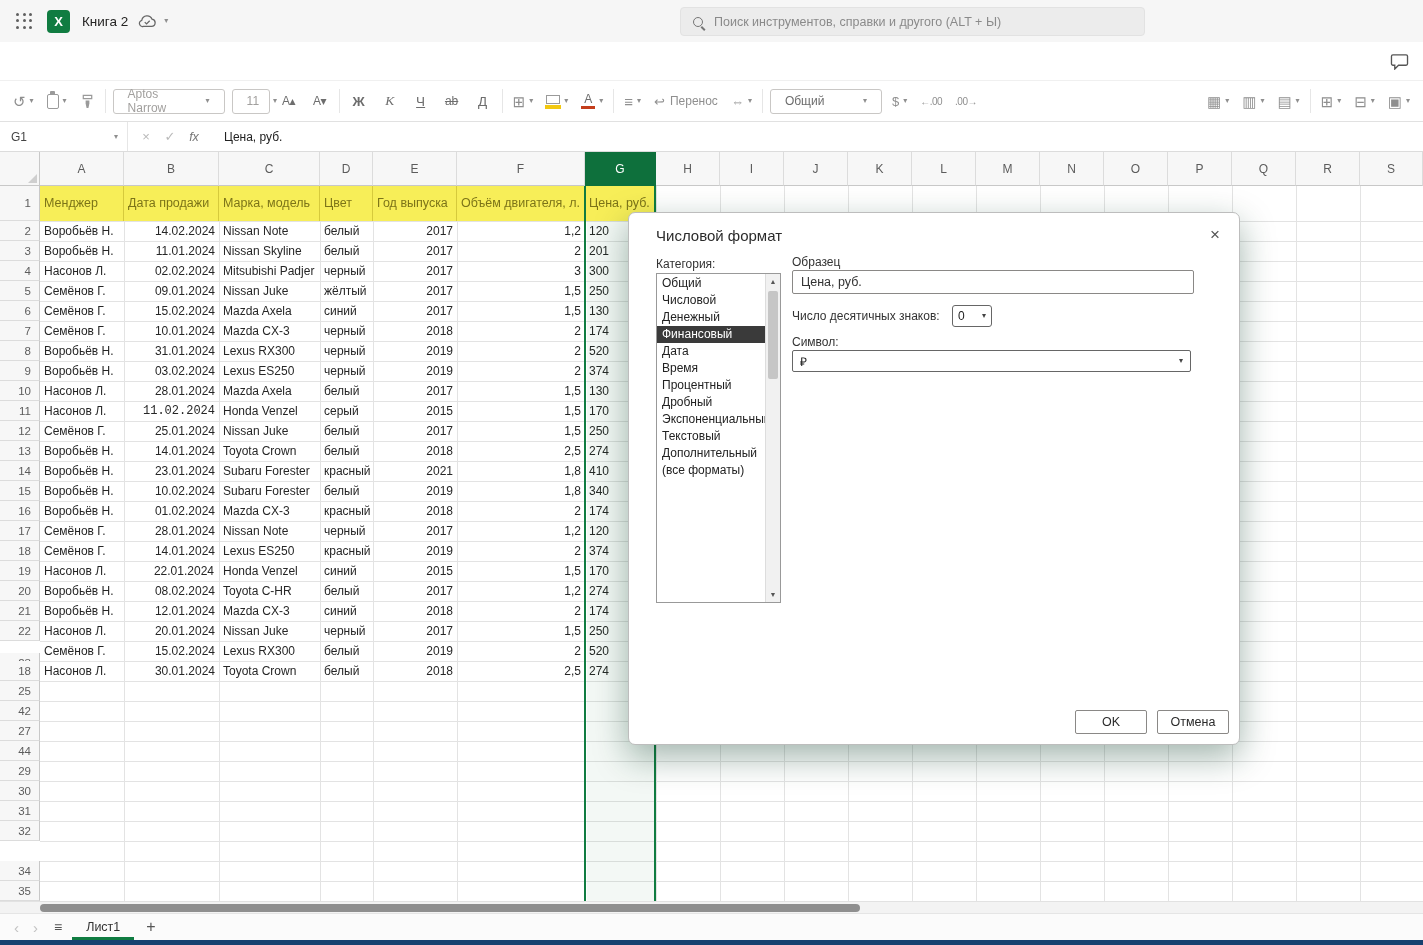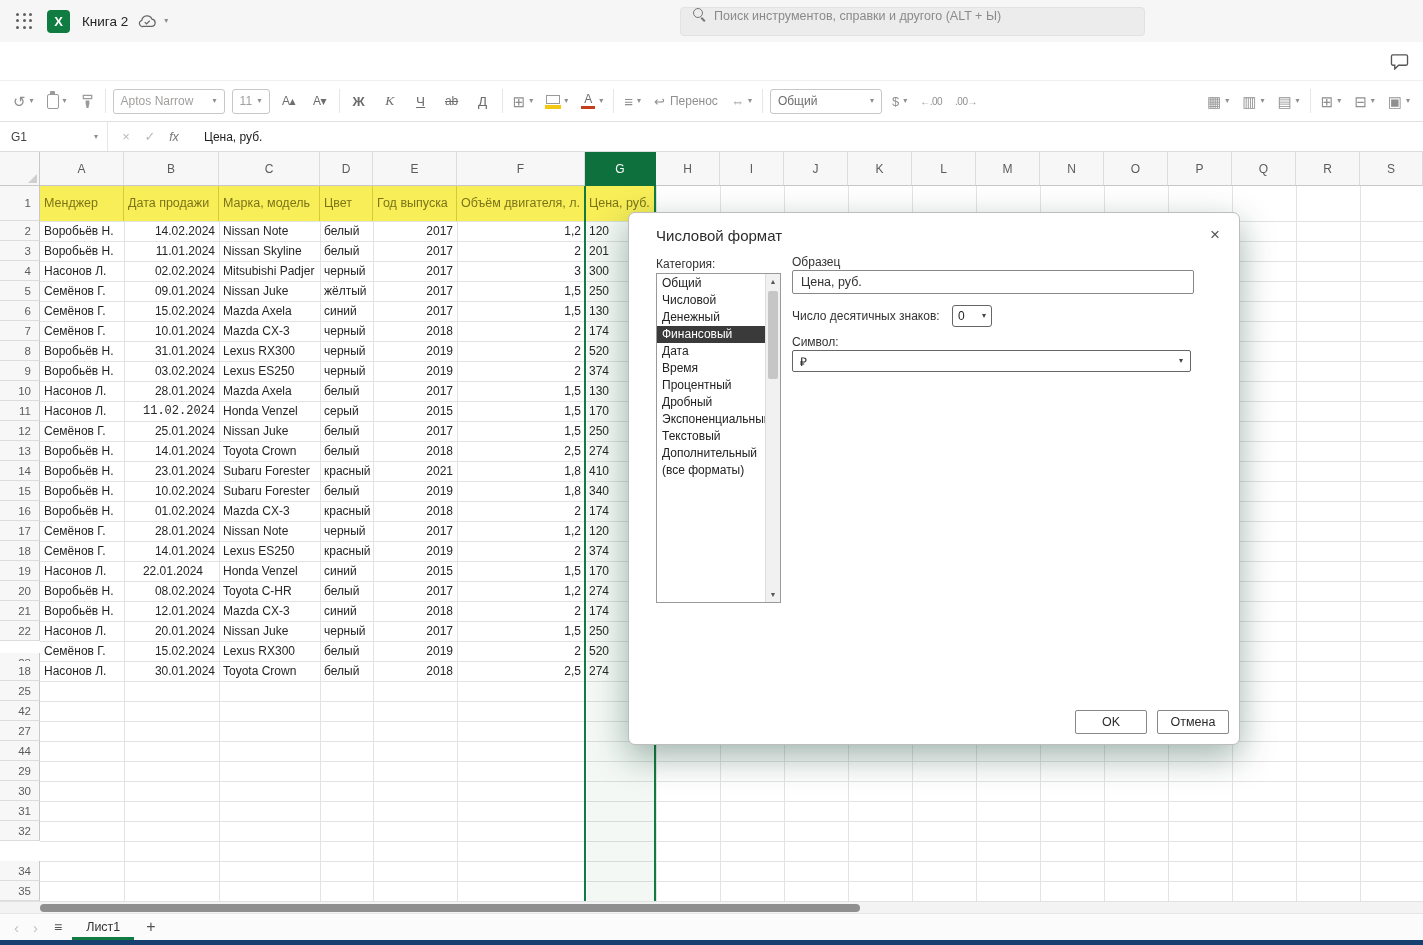--- a/index.html
+++ b/index.html
@@ -11,42 +11,42 @@
   .topbar{position:absolute;left:0;top:0;width:1423px;height:42px;background:#f6f6f6;
           display:flex;align-items:center;padding:0 12px;}
   .waffle{width:17px;height:17px;display:grid;grid-template-columns:repeat(3,1fr);gap:3px;margin:0 14px 0 4px;cursor:pointer;}
   .waffle i{width:3px;height:3px;background:#5f5f5f;border-radius:50%;}
   .xlicon{width:23px;height:23px;background:#107c41;border-radius:4px;color:#fff;font-weight:bold;
           font-size:13px;display:flex;align-items:center;justify-content:center;margin-right:12px;}
   .wbtitle{font-size:13.5px;color:#252423;margin-right:10px;}
   .savedic{margin-right:6px;display:flex;align-items:center;}
   .chev{font-size:8px;line-height:1;color:#8f8f8f;margin-left:2px;}
   .search{position:absolute;left:680px;top:7px;width:465px;height:29px;background:#ececec;
-          border:1px solid #e2e2e2;border-radius:4px;display:flex;align-items:flex-start;padding:0 12px;gap:9px;}
+          border:1px solid #e2e2e2;border-radius:4px;display:flex;align-items:center;padding:0 12px;gap:9px;}
   .mag{position:relative;width:10px;height:10px;border:1.6px solid #767676;border-radius:50%;flex:0 0 auto;}
   .mag::after{content:"";position:absolute;left:8px;top:8px;width:5px;height:1.6px;background:#767676;transform:rotate(45deg);transform-origin:0 0;}
   .searchinput{flex:1;border:none;outline:none;background:transparent;font-size:12.5px;color:#666;font-family:"Liberation Sans",sans-serif;}
   .searchinput::placeholder{color:#8a8a8a;}
 
   
   .tabsrow{position:absolute;left:0;top:42px;width:1423px;height:38px;background:#fff;
            display:flex;align-items:stretch;padding:0 6px;}
   .rtab{padding:0 14px;font-size:13px;color:#444;display:flex;align-items:center;cursor:pointer;}
   .rtab.active{font-weight:bold;color:#222;box-shadow:inset 0 -3px 0 #107c41;}
   .tabs-right{margin-left:auto;display:flex;align-items:center;gap:12px;padding-right:8px;}
 
   
   .toolbar{position:absolute;left:0;top:80px;width:1423px;height:42px;background:#fff;
            border-top:1px solid #f0f0f0;border-bottom:1px solid #e1e1e1;
            display:flex;align-items:center;padding:0 10px;gap:7px;}
   .ti{display:flex;align-items:center;gap:2px;color:#8f8f8f;padding:2px 3px;border-radius:3px;cursor:pointer;}
   .gi{font-size:15px;line-height:1;}
   .vsep{width:1px;height:24px;background:#e6e6e6;flex:0 0 auto;}
   .box{display:flex;align-items:center;justify-content:space-between;border:1px solid #c9c7c5;border-radius:3px;
-       height:25px;padding:0 7px;font-size:12px;color:#a19f9d;background:#fff;cursor:pointer;}
+       height:25px;padding:0 14px;font-size:12px;color:#a19f9d;background:#fff;cursor:pointer;gap:12px;}
   .box.fontname{width:112px;}
   .box.fontsize{width:38px;}
   .box.numfmt{width:112px;color:#6d6d6d;}
   .fbt{min-width:24px;height:26px;display:flex;align-items:center;justify-content:center;
        font-size:13.5px;color:#6d6d6d;border-radius:3px;cursor:pointer;}
   .bld{font-weight:700;}
   .ita{font-style:italic;font-family:"Liberation Serif",serif;}
   .und{text-decoration:underline;}
   .stk{font-size:12px;text-decoration:line-through;}
   .dun{text-decoration:underline double;text-underline-offset:2px;}
@@ -56,21 +56,21 @@
   .fill-ic::after{content:"";position:absolute;left:-2px;right:-2px;bottom:-6px;height:3.5px;background:#f2c811;}
   .fontcolor{display:flex;flex-direction:column;align-items:center;line-height:1;}
   .fontcolor .bar{width:14px;height:3.5px;background:#c43e1c;margin-top:1px;}
   .tlabel{font-size:12px;color:#8f8f8f;margin-left:3px;}
   .smalltxt{font-size:10px;letter-spacing:-0.5px;}
   .grp-right{margin-left:auto;display:flex;align-items:center;gap:7px;}
 
   
   .fbar{position:absolute;left:0;top:122px;width:1423px;height:30px;background:#fff;
         border-bottom:1px solid #dcdcdc;display:flex;align-items:center;}
-  .namebox{width:108px;height:100%;border-right:1px solid #e6e6e6;display:flex;align-items:center;
+  .namebox{width:128px;height:100%;border-right:1px solid #e6e6e6;display:flex;align-items:center;
            justify-content:space-between;padding:0 9px 0 11px;font-size:12px;color:#444;cursor:pointer;}
   .fbtns{display:flex;align-items:center;gap:4px;padding:0 8px;}
   .fbtn{width:20px;text-align:center;color:#b9b9b9;font-size:13px;cursor:pointer;}
   .fxb{font-style:italic;color:#777;font-size:12.5px;}
   .fval{font-size:12px;color:#222;padding-left:12px;}
 
   
   .corner{position:absolute;left:0;top:152px;width:40px;height:34px;background:#f7f7f7;
           border-right:1px solid #c8c8c8;border-bottom:1px solid #c8c8c8;cursor:pointer;}
   .corner::after{content:"";position:absolute;right:2px;bottom:2px;border-left:9px solid transparent;border-bottom:9px solid #cfcfcf;}
@@ -529,21 +529,21 @@
         <div class="cell ar" style="left: 457px; top: 521px; width: 128px; height: 20px;">1,2</div>
         <div class="cell al" style="left: 585px; top: 521px; width: 71px; height: 20px;">120</div>
         <div class="cell al" style="left: 40px; top: 541px; width: 84px; height: 20px;">Семёнов Г.</div>
         <div class="cell ar" style="left: 124px; top: 541px; width: 95px; height: 20px;">14.01.2024</div>
         <div class="cell al" style="left: 219px; top: 541px; width: 101px; height: 20px;">Lexus ES250</div>
         <div class="cell al" style="left: 320px; top: 541px; width: 53px; height: 20px;">красный</div>
         <div class="cell ar" style="left: 373px; top: 541px; width: 84px; height: 20px;">2019</div>
         <div class="cell ar" style="left: 457px; top: 541px; width: 128px; height: 20px;">2</div>
         <div class="cell al" style="left: 585px; top: 541px; width: 71px; height: 20px;">374</div>
         <div class="cell al" style="left: 40px; top: 561px; width: 84px; height: 20px;">Насонов Л.</div>
-        <div class="cell ar" style="left: 112px; top: 561px; width: 95px; height: 20px;">22.01.2024</div>
+        <div class="cell ar" style="left: 123px; top: 561px; width: 95px; height: 20px;">22.01.2024</div>
         <div class="cell al" style="left: 219px; top: 561px; width: 101px; height: 20px;">Honda Venzel</div>
         <div class="cell al" style="left: 320px; top: 561px; width: 53px; height: 20px;">синий</div>
         <div class="cell ar" style="left: 373px; top: 561px; width: 84px; height: 20px;">2015</div>
         <div class="cell ar" style="left: 457px; top: 561px; width: 128px; height: 20px;">1,5</div>
         <div class="cell al" style="left: 585px; top: 561px; width: 71px; height: 20px;">170</div>
         <div class="cell al" style="left: 40px; top: 581px; width: 84px; height: 20px;">Воробьёв Н.</div>
         <div class="cell ar" style="left: 124px; top: 581px; width: 95px; height: 20px;">08.02.2024</div>
         <div class="cell al" style="left: 219px; top: 581px; width: 101px; height: 20px;">Toyota C-HR</div>
         <div class="cell al" style="left: 320px; top: 581px; width: 53px; height: 20px;">белый</div>
         <div class="cell ar" style="left: 373px; top: 581px; width: 84px; height: 20px;">2017</div>

